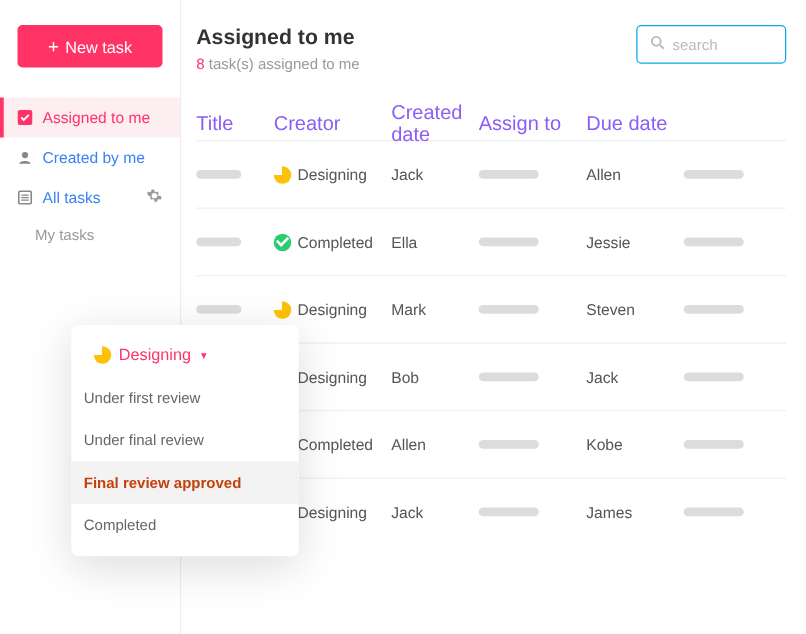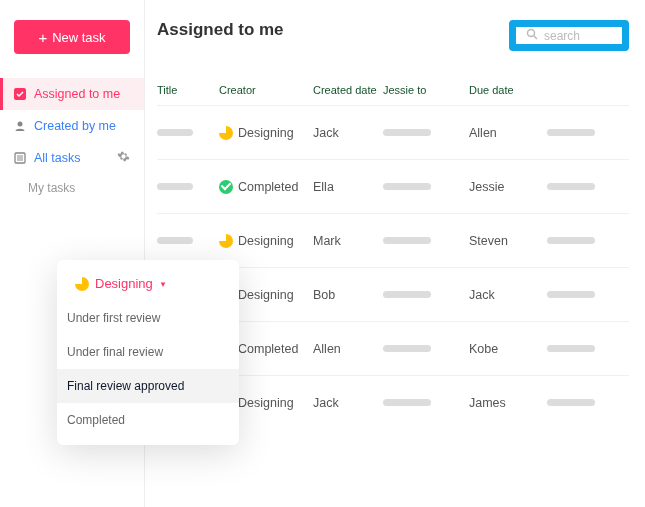--- a/index.html
+++ b/index.html
@@ -62,21 +62,21 @@
       position: absolute;
       left: 157px;
       top: 20px;
       right: 16px;
     }
     .header-row { display:flex; justify-content:space-between; align-items:flex-start; }
     .page-title { font-size: 17px; font-weight: 600; color:#333; margin-bottom: 4px;}
     .page-sub { font-size: 12px; color:#999; }
     .page-sub .count { color:#ff3366; }
     .search-box {
-      border: 7px solid #0ea5e9;
+      border: 1px solid #0ea5e9;
       border-radius: 4px;
       height: 31px;
       width: 120px;
       display:flex;
       align-items:center;
       padding: 0 10px;
       color:#aaa;
       gap:6px;
     }
     .search-box input {
@@ -87,21 +87,21 @@
     
     .table {
       margin-top: 24px;
       width: 100%;
     }
     .thead, .trow {
       display: grid;
       grid-template-columns: 62px 94px 70px 86px 78px 80px;
       align-items: center;
     }
-    .thead { color:#14532d; font-size:11px; height: 30px; }
+    .thead { color:#8b5cf6; font-size:16px; height: 30px; }
     .trow {
       height: 54px;
       border-top: 1px solid #f0f0f0;
       font-size: 12.5px;
       color:#555;
     }
     .skel {
       background:#dcdcdc;
       height:7px;
       border-radius:4px;
@@ -150,21 +150,22 @@
       margin-left:2px;
     }
     .popover-item {
       padding: 10px 10px;
       font-size: 12px;
       color:#666;
       cursor:pointer;
     }
     .popover-item.highlight {
       background:#f3f3f3;
-      color:#0f172a;
+      color:#c2410c;
+      font-weight:bold;
     }
   </style>
 </head>
 <body>
 
 <div class="sidebar">
   <button class="new-task-btn">
     <span class="plus">+</span>
     <span>New task</span>
   </button>
@@ -208,38 +209,41 @@
 
   <div class="side-sub">
     <span>My tasks</span>
   </div>
 </div>
 
 <div class="main">
   <div class="header-row">
     <div>
       <div class="page-title">Assigned to me</div>
+      <div class="page-sub">
+        <span class="count">8</span><span> task(s) assigned to me</span>
+      </div>
     </div>
     <div class="search-box">
       <span>
         <svg width="12" height="12" viewBox="0 0 12 12" fill="none" stroke="#bbb" stroke-width="1.5">
             <circle cx="5" cy="5" r="3.5"></circle>
             <line x1="8" y1="8" x2="11" y2="11"></line>
           </svg>
       </span>
       <input type="text" placeholder="search" style="">
     </div>
   </div>
 
   <div class="table">
     <div class="thead">
       <div>Title</div>
       <div>Creator</div>
       <div>Created date</div>
-      <div>Jessie to</div>
+      <div>Assign to</div>
       <div>Due date</div>
     </div>
     <div id="tbody">
         <div class="trow">
           <div>
             <div class="skel"></div>
           </div>
           <div class="status-cell">
             <span class="status-icon designing"></span>
             <span>Designing</span>

